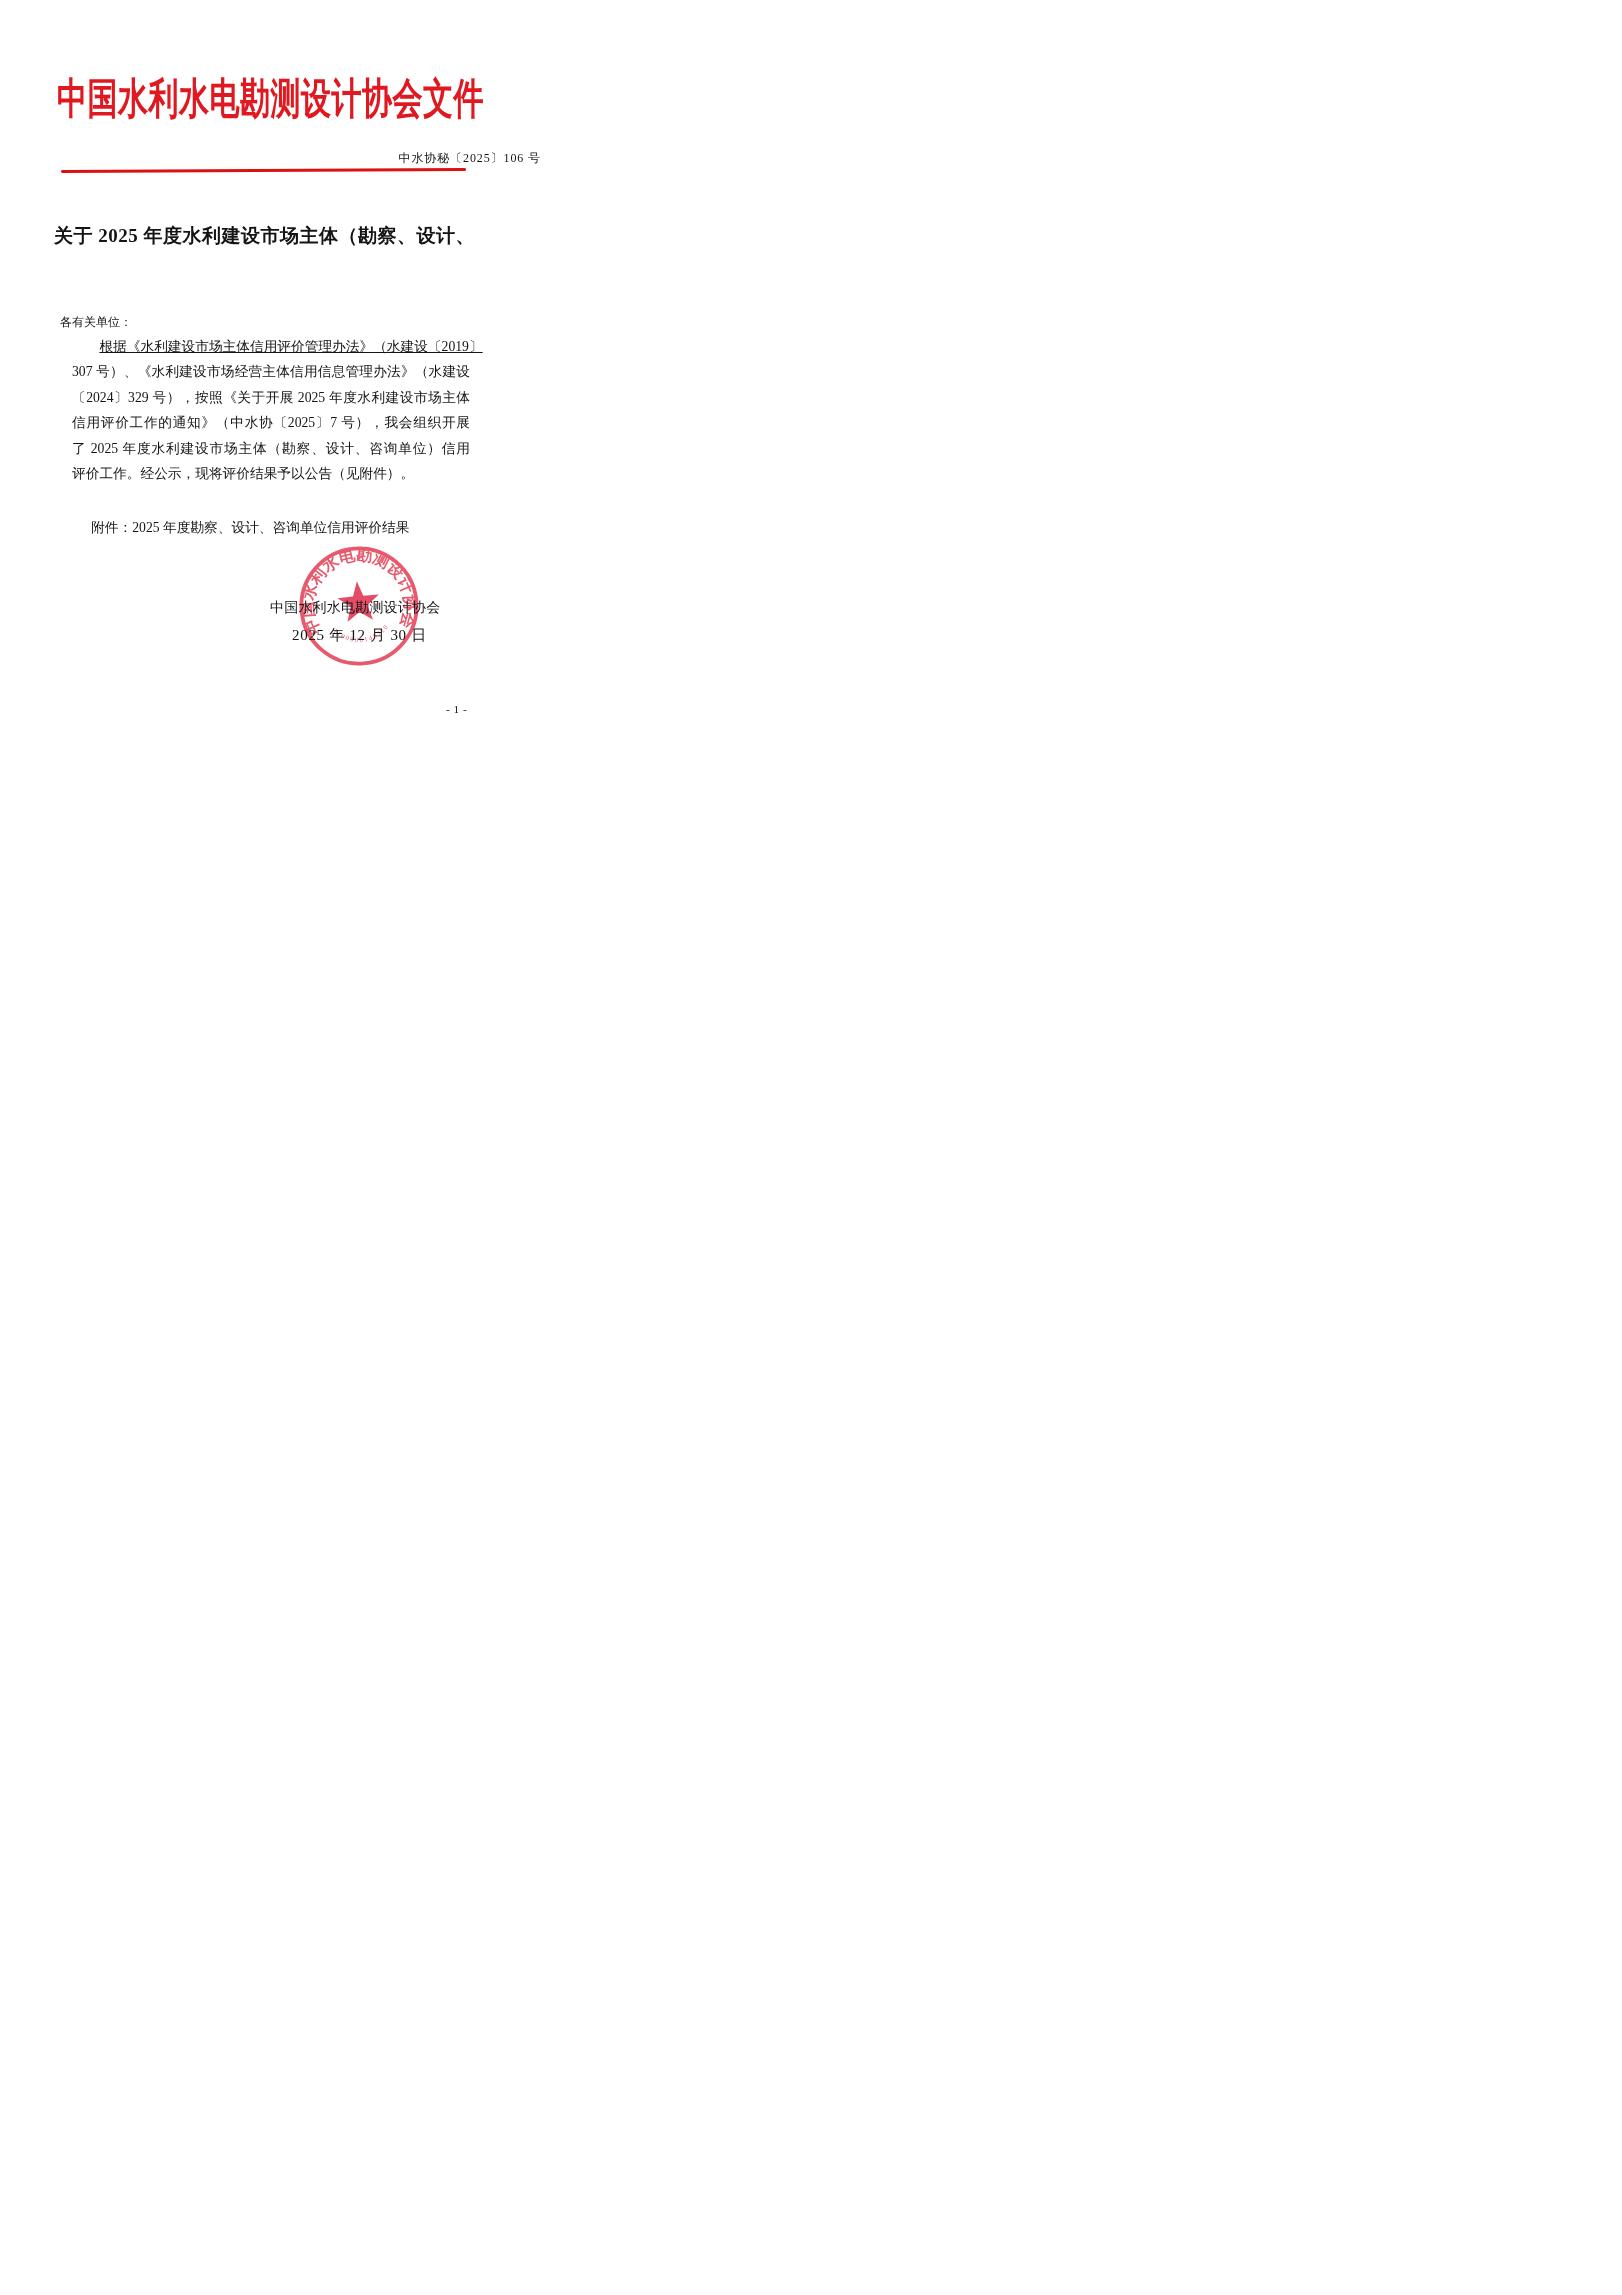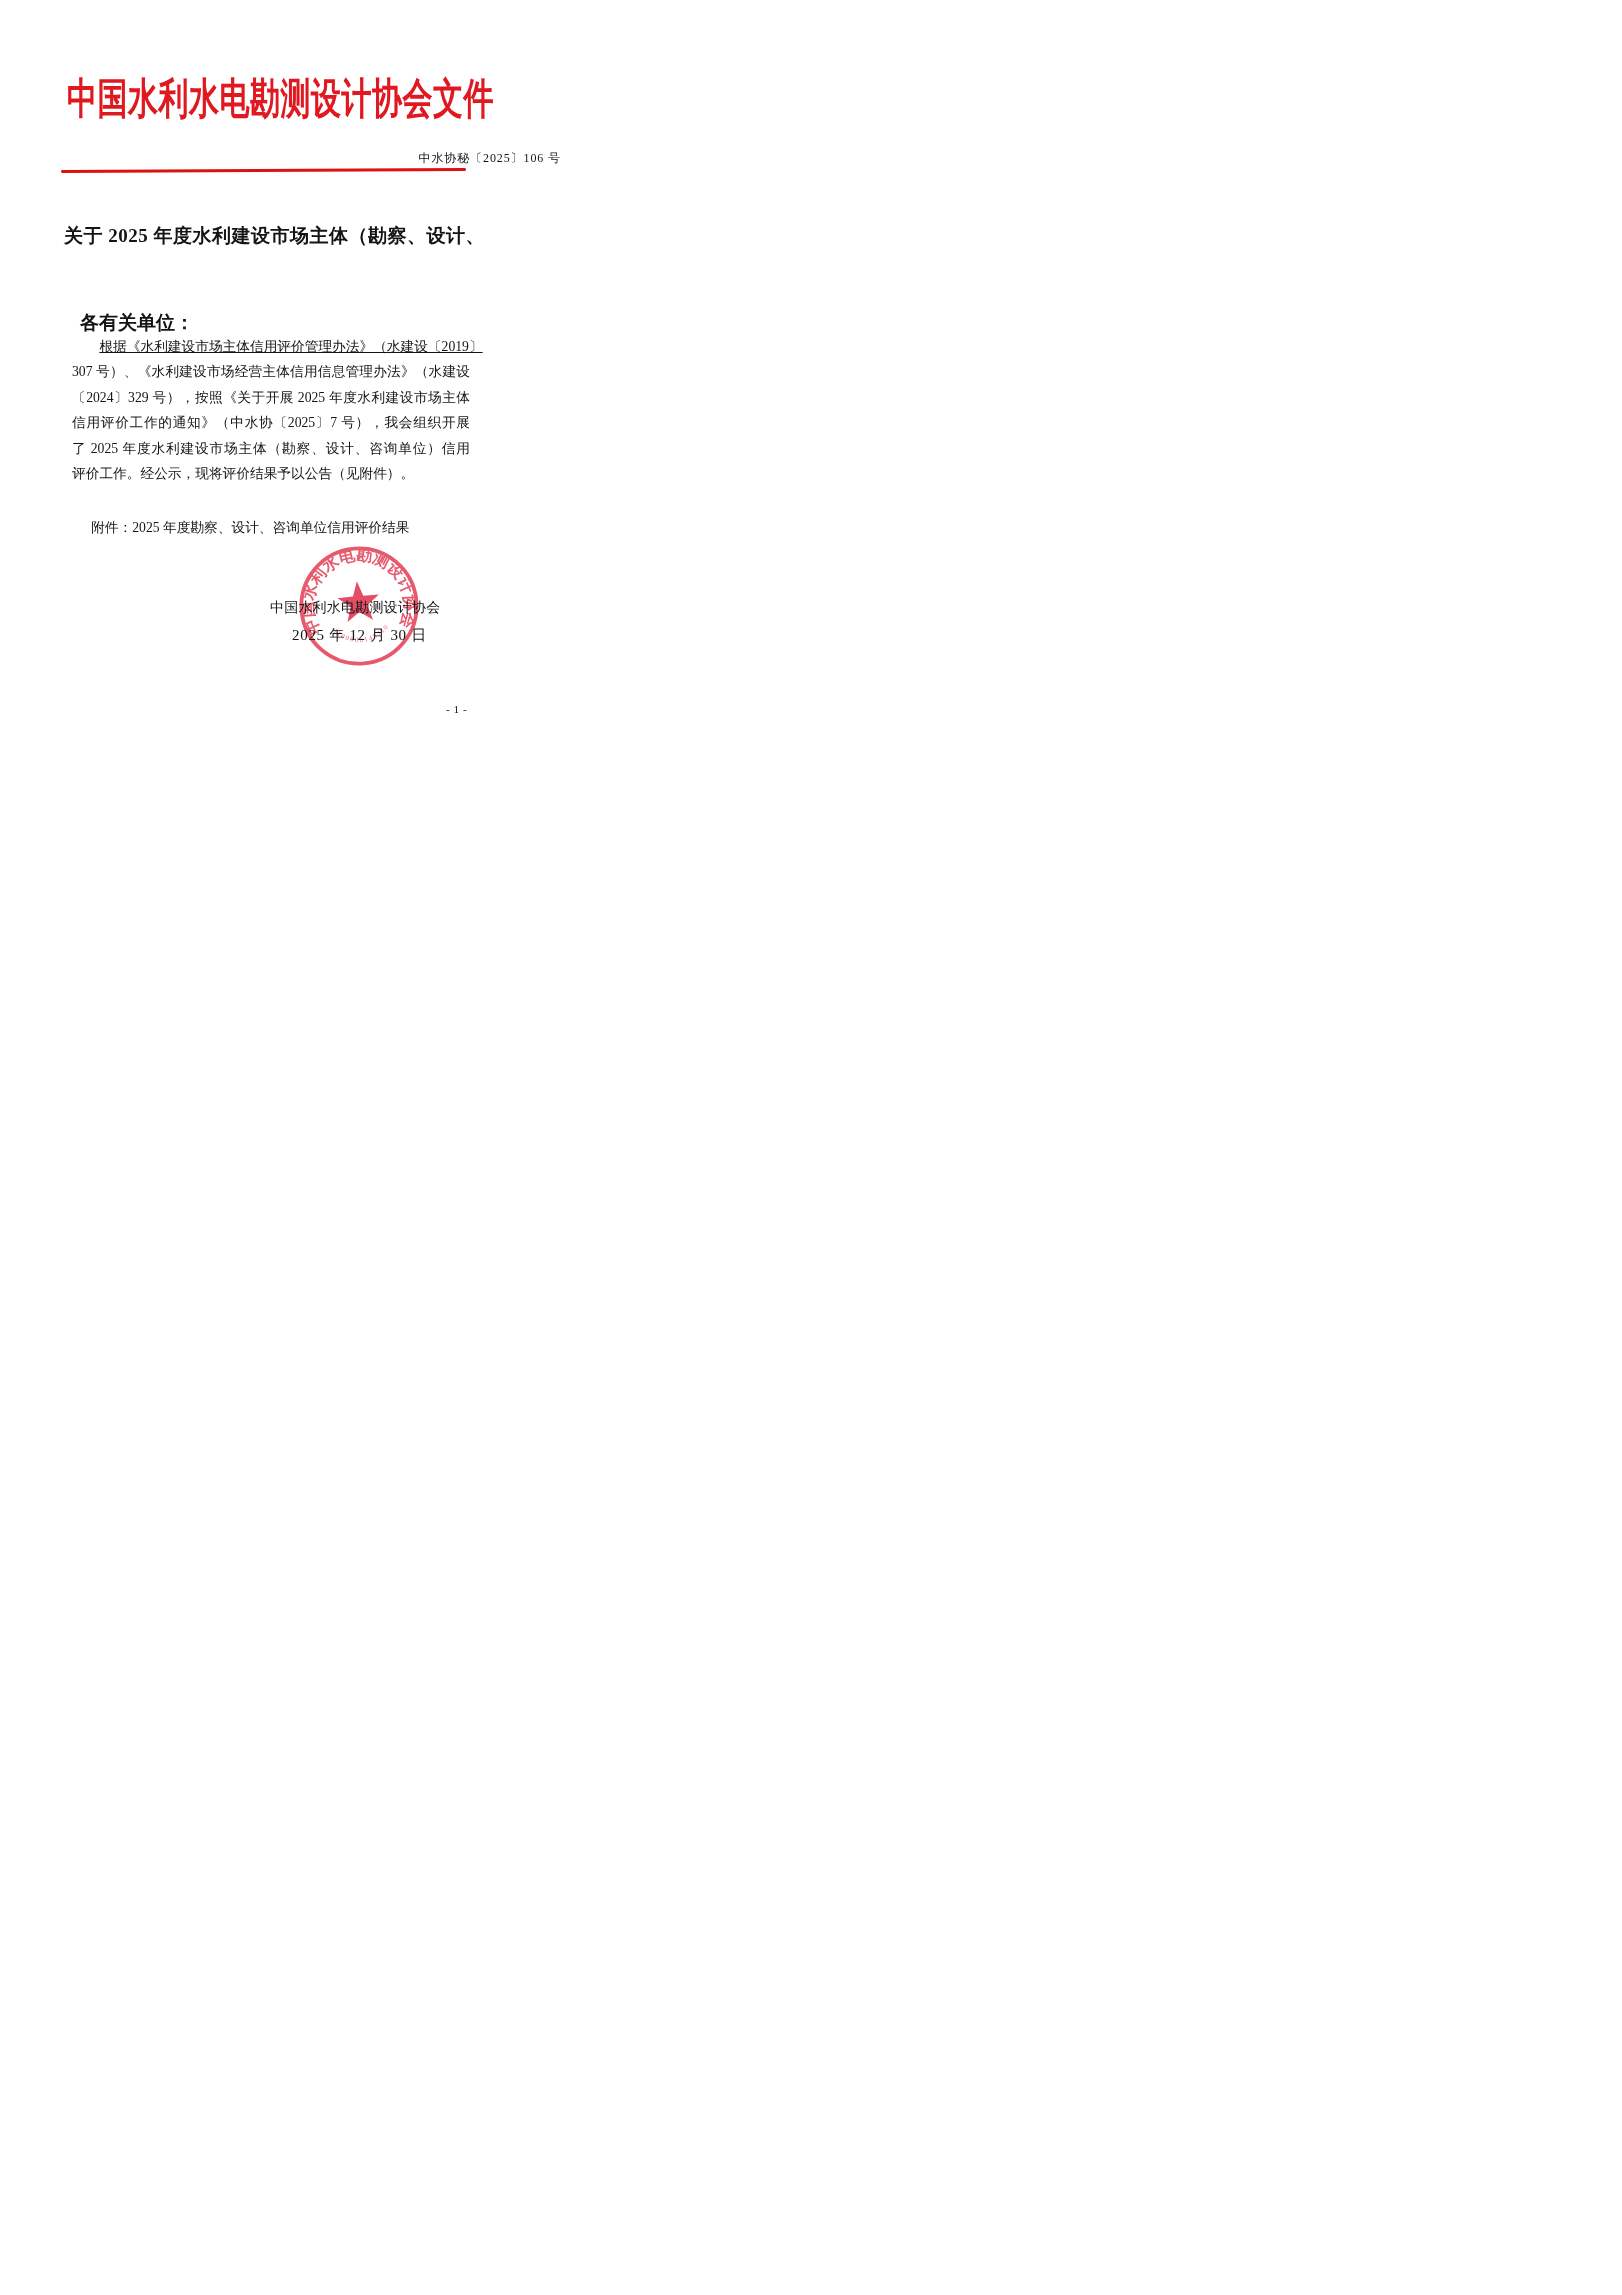--- a/index.html
+++ b/index.html
@@ -12,21 +12,20 @@
     --paper:#ffffff;
   }
   html,body{margin:0;padding:0;background:#ffffff;}
   .page{
     position:relative;
     width:541px;height:765px;
     background:var(--paper);
     overflow:hidden;
     font-family:"Liberation Serif","DejaVu Serif",serif;
     color:var(--ink);
-    padding-left:20px;
   }
   .letterhead{
     position:absolute;top:74px;left:0;right:0;height:49px;
     line-height:49px;text-align:center;
     font-size:30px;font-weight:700;color:var(--header-red);
     transform:scaleY(1.42);transform-origin:center center;
     white-space:nowrap;letter-spacing:0.5px;
   }
   .doc-number{
     position:absolute;top:150px;left:0;right:0;
@@ -37,22 +36,22 @@
     position:absolute;top:169px;left:61px;width:405px;height:2.8px;
     background:var(--line-red);border-radius:1.4px;
     transform:rotate(-0.25deg);
   }
   .doc-title{
     position:absolute;top:219px;left:0;right:12px;
     text-align:center;font-size:19px;font-weight:700;
     line-height:33px;color:var(--ink);letter-spacing:0.5px;
   }
   .salutation{
-    position:absolute;top:314px;left:80px;
-    font-size:19px;line-height:17px;color:var(--ink);font-weight:bold;
+    position:absolute;top:314px;left:60px;
+    font-size:12px;line-height:17px;color:var(--ink);
   }
   .body-para{
     position:absolute;top:334px;left:72px;width:398px;
     font-size:13.7px;line-height:25.4px;color:var(--ink);
   }
   .body-line{
     text-align:justify;text-align-last:justify;
     white-space:nowrap;
   }
   .body-line.first{text-indent:2em;text-decoration:underline;}

